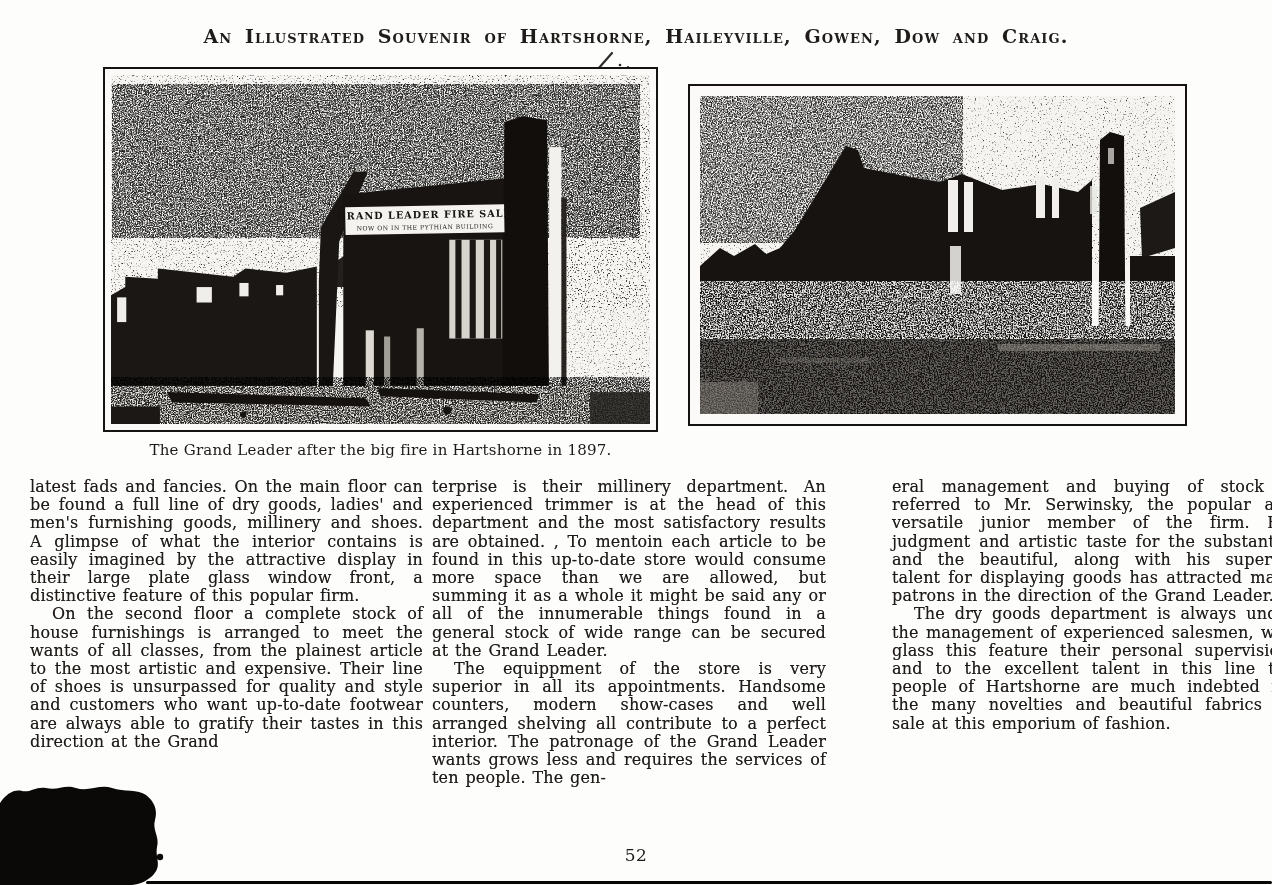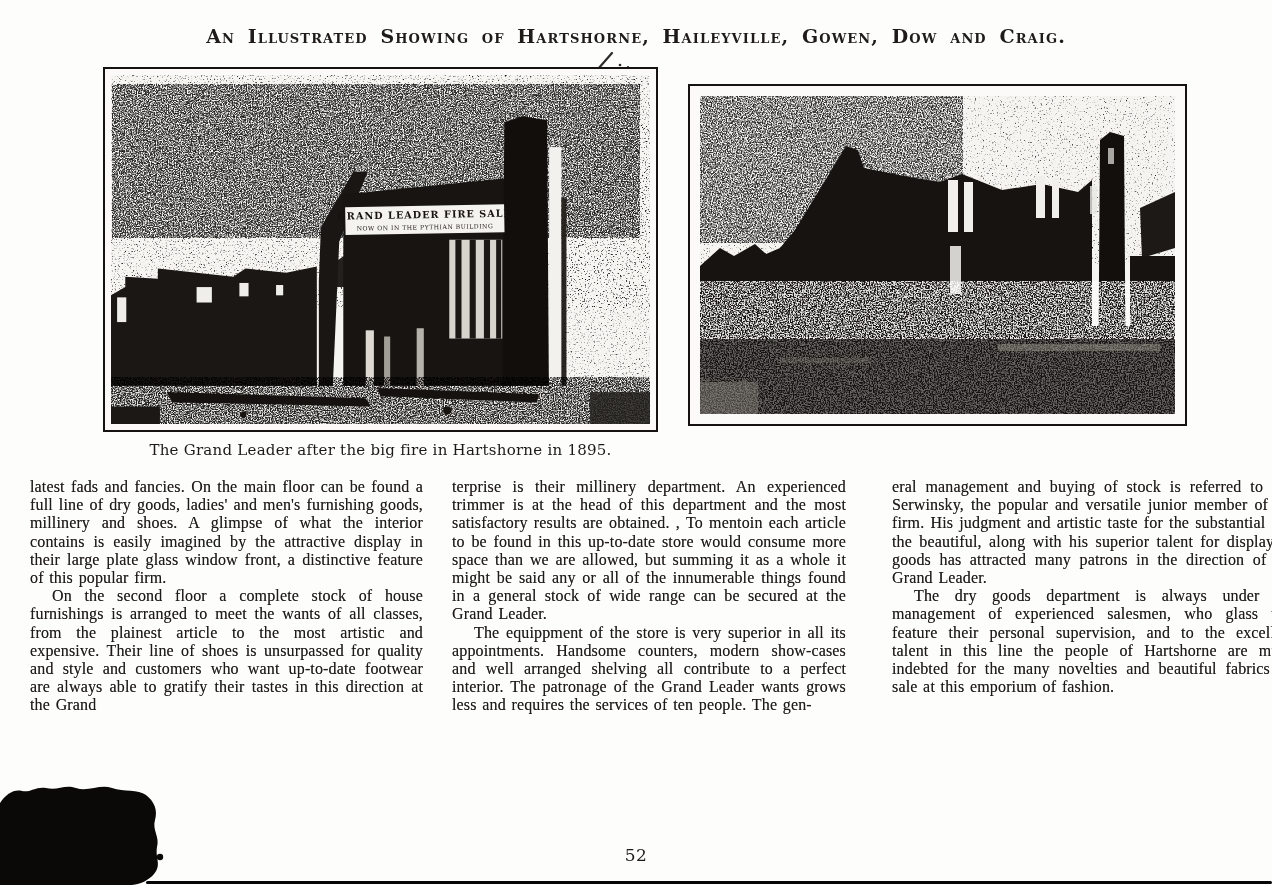--- a/index.html
+++ b/index.html
@@ -24,43 +24,43 @@
     position:absolute;text-align:center;font-size:15px;
     letter-spacing:.25px;color:#1c1916;
   }
   .caption-left{left:103px;top:441px;width:555px;}
   .caption-right{left:688px;top:444px;width:499px;}
   .col{
     position:absolute;top:478px;font-size:16px;line-height:18.2px;
     text-align:justify;letter-spacing:.15px;word-spacing:1.5px;
     text-shadow:0 0 .4px rgba(20,15,10,.55);
   }
-  .col p{margin:0;font-family:Liberation Serif, serif;}
+  .col p{margin:0;}
   .col p.indent{text-indent:22px;}
   .col p.cont{text-align:right;text-indent:0;}
   .col1{left:30px;width:393px;}
-  .col2{left:452px;width:394px;}
+  .col2{left:432px;width:394px;}
   .col3{left:892px;width:403px;}
   .pageno{
     position:absolute;top:845px;left:0;width:1272px;text-align:center;
     font-size:17px;font-weight:normal;letter-spacing:.5px;
   }
   .blot{position:absolute;left:0;top:779px;width:182px;height:106px;}
   .bottom-line{
     position:absolute;left:146px;top:881px;width:1126px;height:3px;
     background:#060606;border-radius:2px;
   }
   .squiggle{position:absolute;left:590px;top:48px;width:64px;height:26px;}
 </style>
 </head>
 <body>
 
 <div class="page">
 
-  <div class="header">An Illustrated Showing of Hartshorne, Haileyville, Gowen, Dow and Craig.</div>
+  <div class="header">An Illustrated Souvenir of Hartshorne, Haileyville, Gowen, Dow and Craig.</div>
 
   <svg class="squiggle" viewBox="0 0 64 26">
     <path d="M8,21 L22,5" stroke="#2e2b28" stroke-width="2.2" fill="none" stroke-linecap="round"></path>
     <circle cx="30" cy="17" r="1.3" fill="#2e2b28"></circle>
     <circle cx="38" cy="19" r="1.1" fill="#2e2b28"></circle>
   </svg>
 
   <figure class="photo photo-left" style="margin:0">
     <svg viewBox="0 0 529 339" preserveAspectRatio="none">
       <defs>
@@ -167,21 +167,21 @@
         <rect x="0" y="230" width="475" height="88" fill="#14110e"></rect>
         <rect x="0" y="188" width="475" height="52" filter="url(#g2W)" opacity="0.9"></rect>
         <rect x="0" y="245" width="475" height="73" filter="url(#g2W)" opacity="0.35"></rect>
         <rect x="0" y="286" width="58" height="32" fill="#8b867e" opacity="0.45"></rect>
         <rect x="298" y="248" width="162" height="7" fill="#9b968e" opacity="0.45"></rect>
         <rect x="80" y="262" width="90" height="5" fill="#7e7a72" opacity="0.35"></rect>
       </g>
     </svg>
   </figure>
 
-  <div class="caption caption-left">The Grand Leader after the big fire in Hartshorne in 1895.</div>
+  <div class="caption caption-left">The Grand Leader after the big fire in Hartshorne in 1897.</div>
 
   <div class="col col1">
     <p>latest fads and fancies. On the main floor can be found a full line of dry goods, ladies' and men's furnishing goods, millinery and shoes. A glimpse of what the interior contains is easily imagined by the attractive display in their large plate glass window front, a distinctive feature of this popular firm.</p>
     <p class="indent">On the second floor a complete stock of house furnishings is arranged to meet the wants of all classes, from the plainest article to the most artistic and expensive. Their line of shoes is unsurpassed for quality and style and customers who want up-to-date footwear are always able to gratify their tastes in this direction at the Grand</p>
   </div>
 
   <div class="col col2">
     <p>terprise is their millinery department. An experienced trimmer is at the head of this department and the most satisfactory results are obtained. , To mentoin each article to be found in this up-to-date store would consume more space than we are allowed, but summing it as a whole it might be said any or all of the innumerable things found in a general stock of wide range can be secured at the Grand Leader.</p>
     <p class="indent">The equippment of the store is very superior in all its appointments. Handsome counters, modern show-cases and well arranged shelving all contribute to a perfect interior. The patronage of the Grand Leader wants grows less and requires the services of ten people. The gen-</p>
   </div>

